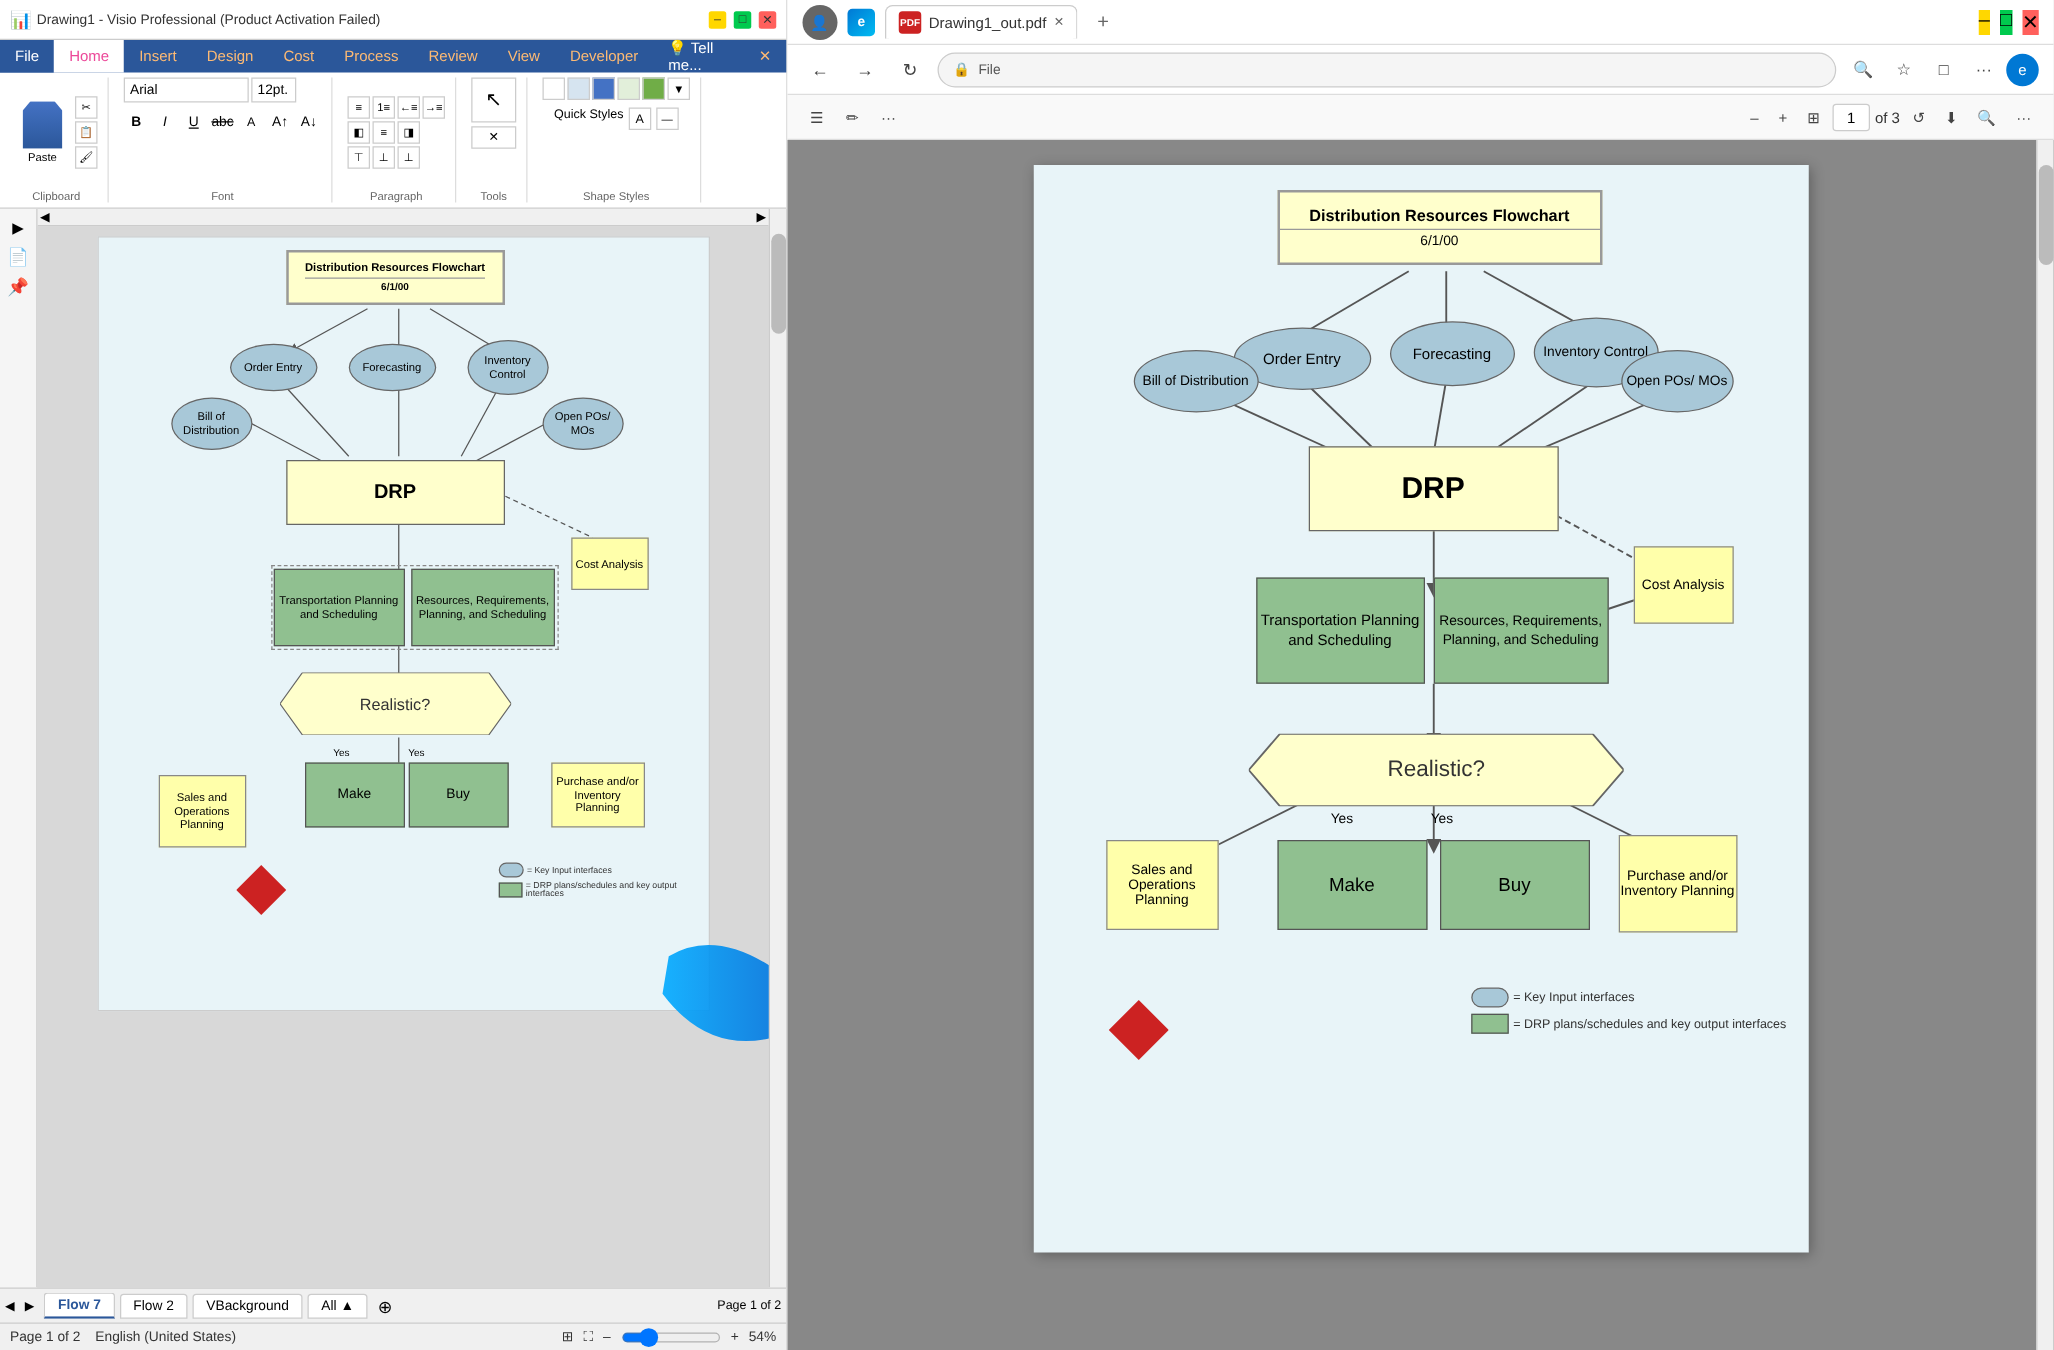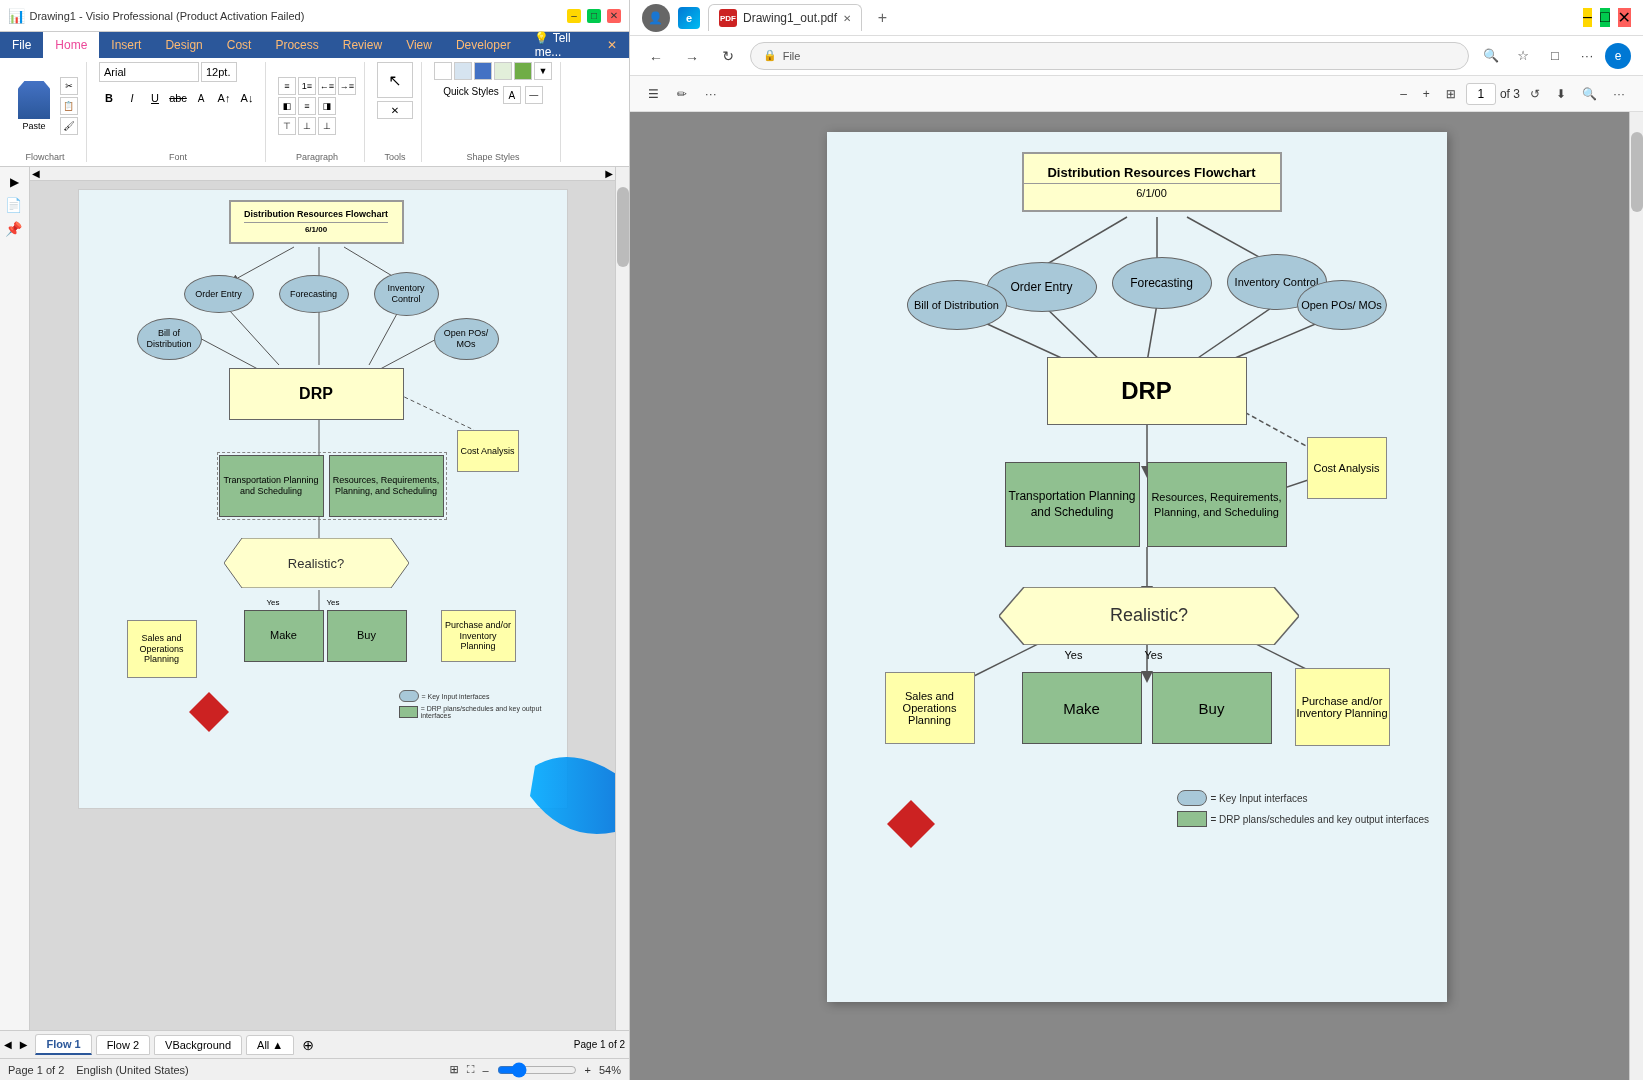--- a/index.html
+++ b/index.html
@@ -502,21 +502,21 @@
           <div class="paste-btn">
             <div class="paste-icon"></div>
             <span style="font-size:9px;margin-top:2px;">Paste</span>
           </div>
           <div class="small-btns">
             <div class="sm-btn">✂</div>
             <div class="sm-btn">📋</div>
             <div class="sm-btn">🖌</div>
           </div>
         </div>
-        <div class="ribbon-group-label">Flowchart</div>
+        <div class="ribbon-group-label">Clipboard</div>
       </div>
 
       <div class="ribbon-group font-group">
         <div class="ribbon-group-content" style="flex-direction:column;align-items:flex-start;gap:3px;">
           <div class="font-selector">
             <input class="font-name-box" value="Arial" readonly="" style="">
             <input class="font-size-box" value="12pt." readonly="" style="">
           </div>
           <div class="font-format-row">
             <button class="fmt-btn">
@@ -709,21 +709,21 @@
     </div>
 
     <div class="scroll-right">
       <div class="scroll-thumb"></div>
     </div>
   </div>
 
   <div class="tabs-bar">
     <div style="font-size:10px;margin-right:4px;">◀</div>
     <div style="font-size:10px;margin-right:4px;">▶</div>
-    <div class="sheet-tab active">Flow 1</div>
+    <div class="sheet-tab active">Flow 7</div>
     <div class="sheet-tab">Flow 2</div>
     <div class="sheet-tab">VBackground</div>
     <div class="sheet-tab all-tab">All ▲</div>
     <div class="add-sheet">⊕</div>
     <div style="margin-left:auto;display:flex;gap:6px;align-items:center;font-size:10px;">
       <span>Page 1 of 2</span>
     </div>
   </div>
 
   <div class="status-bar">

